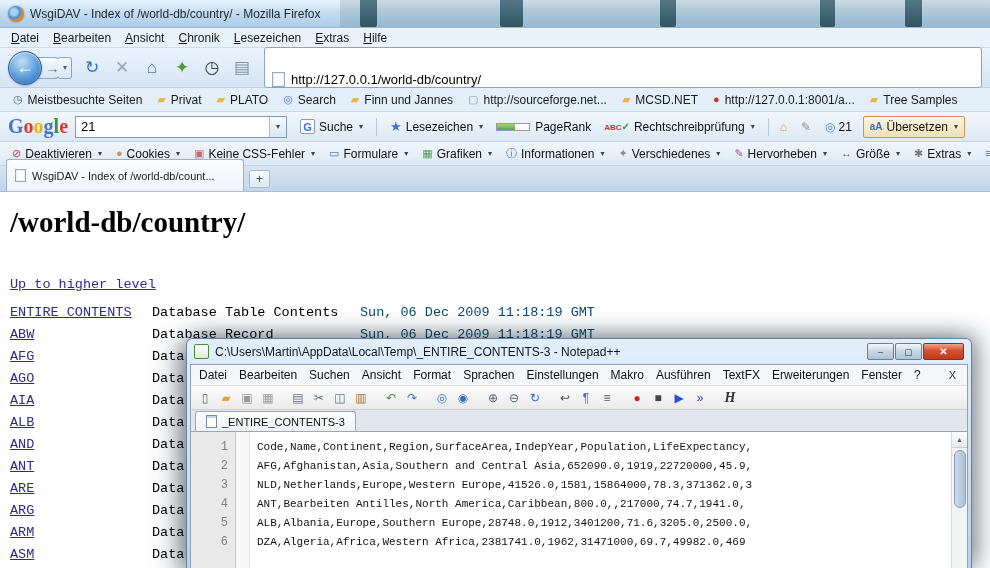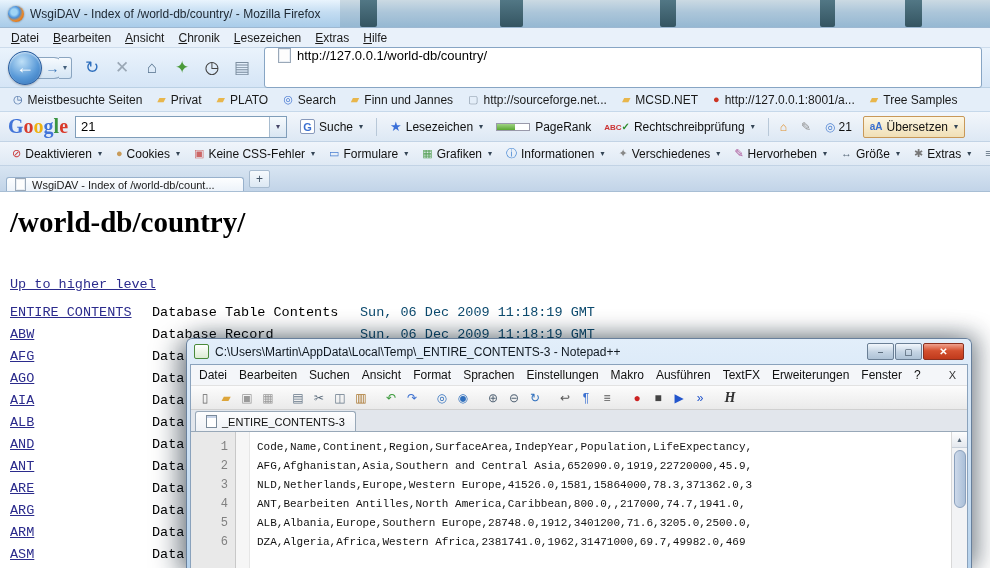--- a/index.html
+++ b/index.html
@@ -21,21 +21,21 @@
 
 .navbar{height:40px;background:linear-gradient(#eaf3fc,#d5e5f6);display:flex;align-items:center;padding:0 8px;gap:5px;border-bottom:1px solid #bad0e4;}
 .keyhole{display:flex;align-items:center;margin-right:2px;}
 .back-btn{width:34px;height:34px;border-radius:50%;background:radial-gradient(circle at 40% 30%,#bfe0f7,#5a9ad8 55%,#2d6cb3);border:1px solid #2c5e9e;color:#fff;display:flex;align-items:center;justify-content:center;z-index:2;box-shadow:inset 0 1px 2px rgba(255,255,255,.7),0 1px 2px rgba(0,0,0,.25);}
 .back-btn::before{content:"\2190";font-size:18px;font-weight:bold;}
 .fwd-btn{height:22px;width:32px;margin-left:-9px;border:1px solid #8aa5c0;border-left:none;border-radius:0 12px 12px 0;background:linear-gradient(#f6fafe,#d4e5f4);color:#3a76b8;display:flex;align-items:center;justify-content:center;padding-left:8px;}
 .fwd-btn::before{content:"\2192";font-size:14px;font-weight:bold;}
 .fwd-caret{height:22px;width:13px;display:flex;align-items:center;justify-content:center;color:#44607c;border:1px solid #8aa5c0;border-left:none;border-radius:0 3px 3px 0;margin-left:-6px;background:linear-gradient(#f6fafe,#d4e5f4);}
 .fwd-caret::after{content:"\25BE";font-size:8px;}
 .nav-ic{width:26px;height:26px;display:flex;align-items:center;justify-content:center;font-size:17px;border-radius:3px;font-style:normal;}
-.urlbar{flex:1;height:41px;background:#fff;border:1px solid #87a5c4;border-radius:3px;display:flex;align-items:flex-start;gap:6px;padding:0 13px;min-width:0;margin-left:4px;}
+.urlbar{flex:1;height:41px;background:#fff;border:1px solid #87a5c4;border-radius:3px;display:flex;align-items:flex-end;gap:6px;padding:0 7px;min-width:0;margin-left:4px;}
 .fav{width:13px;height:15px;background:#fdfdfd;border:1px solid #9aa8b8;box-shadow:inset 0 0 0 1px #e9eef4;flex:none;}
 .urlbar input{border:none;outline:none;flex:1;font-size:13px;font-family:"Liberation Sans",sans-serif;color:#000;background:transparent;min-width:0;}
 
 .bmbar{height:24px;background:#e4eef9;display:flex;align-items:center;padding:0 6px;gap:1px;border-bottom:1px solid #c6d8ea;white-space:nowrap;overflow:hidden;}
 .bm{display:flex;align-items:center;gap:5px;padding:2px 7px;border-radius:2px;color:#1a1a1a;}
 .bm i,.wd i{font-style:normal;font-size:11px;line-height:1;}
 
 .gbar{height:30px;background:linear-gradient(#f2f6fb,#dde8f4);display:flex;align-items:center;padding:0 8px;gap:7px;border-bottom:1px solid #c2d3e5;white-space:nowrap;overflow:hidden;}
 .glogo{font-family:"Liberation Serif",serif;font-weight:bold;font-size:20px;}
 .gsearch{width:212px;height:22px;border:1px solid #7f9db9;background:#fff;display:flex;align-items:stretch;flex:none;}
@@ -54,21 +54,21 @@
 .abc b{color:#2a8a2a;font-size:10px;}
 .gx{display:flex;align-items:center;gap:3px;padding:2px 4px;font-size:12px;}
 .gx i{font-style:normal;font-size:12px;}
 .uebersetzen{border:1px solid #c89858;background:linear-gradient(#fdf6e3,#f0dfb6);}
 .tr-ico{font-style:normal;color:#3a6fd0;font-weight:bold;font-size:10px;}
 
 .wdbar{height:24px;background:linear-gradient(#f0f5fb,#dfe9f4);display:flex;align-items:center;padding:0 6px;gap:2px;border-bottom:1px solid #c2d3e5;white-space:nowrap;overflow:hidden;}
 .wd{display:flex;align-items:center;gap:4px;padding:2px 6px;}
 
 .tabbar{height:26px;background:linear-gradient(#d8e5f2,#c2d4e8);display:flex;align-items:flex-end;padding:3px 6px 0;gap:5px;border-bottom:1px solid #a8bed4;}
-.tab{height:14px;width:238px;background:linear-gradient(#fdfeff,#edf3fa);border:1px solid #98b1cc;border-bottom:none;border-radius:3px 3px 0 0;display:flex;align-items:center;gap:6px;padding:0 8px;font-size:11px;color:#222;}
+.tab{height:32px;width:238px;background:linear-gradient(#fdfeff,#edf3fa);border:1px solid #98b1cc;border-bottom:none;border-radius:3px 3px 0 0;display:flex;align-items:center;gap:6px;padding:0 8px;font-size:11px;color:#222;}
 .tab .fav{width:11px;height:13px;}
 .newtab{height:18px;width:21px;margin-bottom:3px;border:1px solid #a8bcd0;border-radius:2px;background:linear-gradient(#f6fafd,#dce8f3);display:flex;align-items:center;justify-content:center;font-size:12px;color:#456;}
 
 
 .content{position:absolute;top:192px;left:0;right:0;bottom:0;background:#fff;overflow:hidden;}
 .content h1{font-family:"Liberation Serif",serif;font-size:29px;margin:14px 0 0 10px;color:#000;}
 .mono{font-family:"Liberation Mono",monospace;font-size:13.5px;}
 .uplink{display:inline-block;margin:38px 0 0 10px;color:#2b2b8c;text-decoration:underline;cursor:pointer;}
 .listing{margin-top:9px;}
 .lrow{display:flex;height:22px;align-items:center;padding-left:10px;}

